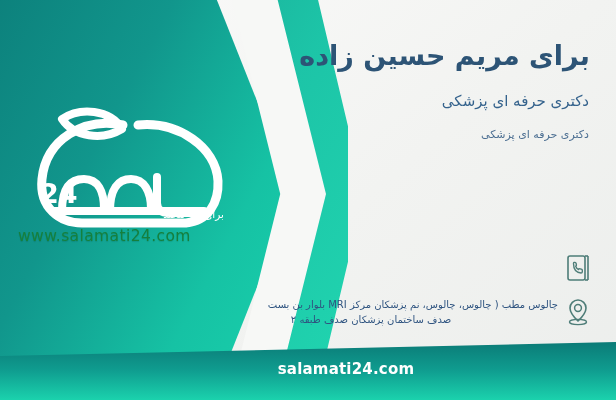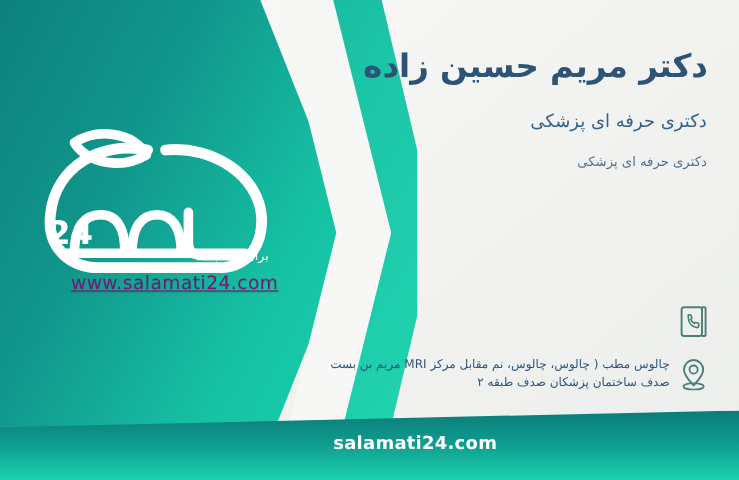--- a/index.html
+++ b/index.html
@@ -49,25 +49,24 @@
     opacity:0;
   }
 
   
   .logo{
     position:absolute;left:18px;top:107px;width:214px;height:160px;
     color:#ffffff;
   }
   .logo svg{display:block;}
   .logo-url{
-    position:absolute;left:0;top:120px;width:214px;text-align:right;
-    color:#701a75;font-size:15.5px;letter-spacing:.4px;
+    position:absolute;left:0;top:120px;width:214px;text-align:left;
+    color:#15803d;font-size:15.5px;letter-spacing:.4px;
     font-family:"DejaVu Sans","Liberation Sans",sans-serif;
     text-shadow:0 1px 1px rgba(0,0,0,.12);
-    text-decoration:underline;
   }
   .logo-tag{
     position:absolute;right:8px;top:101px;
     color:#ffffff;font-size:10.5px;letter-spacing:1px;
     direction:rtl;
   }
 
   
   .doc-name{
     position:absolute;right:26px;top:40px;
@@ -98,21 +97,21 @@
   .cicon{
     width:40px;min-width:40px;height:40px;
     display:flex;align-items:center;justify-content:center;
     color:#4e7d78;
   }
   .ctext{
     flex:1;text-align:right;padding-left:6px;
     color:#2f5480;font-size:10px;line-height:15px;
     direction:rtl;
   }
-  .ctext .l2{display:block;}
+  .ctext .l2{display:block;text-align:center;}
 
   
   .footer{
     position:absolute;left:0;bottom:0;width:616px;height:58px;
     background:linear-gradient(180deg,#0b7b77 0%,#0f9c8f 48%,#1bd2ad 100%);
     clip-path:polygon(0 14px, 616px 0, 616px 58px, 0 58px);
   }
   .footer-inner{
     position:absolute;left:0;bottom:0;width:616px;height:58px;
   }
@@ -146,21 +145,21 @@
       <path d="M92 104 C92 82 100 72 113 72 C126 72 133 84 133 102" stroke="#ffffff" stroke-width="8" fill="none" stroke-linecap="round"></path>
       <path d="M139 70 L139 96 C139 104 145 106 152 106 L186 106" stroke="#ffffff" stroke-width="8" fill="none" stroke-linecap="round"></path>
       <path d="M36 104 L186 104" stroke="#ffffff" stroke-width="8" stroke-linecap="round"></path>
 
       <text x="22" y="96" font-family="DejaVu Sans, sans-serif" font-size="27" font-weight="bold" fill="#ffffff">24</text>
     </svg>
     <div class="logo-tag">برای یک لبخند</div>
     <div class="logo-url">www.salamati24.com</div>
   </div>
 
-  <div class="doc-name">دکتر مریم حسین زاده</div>
+  <div class="doc-name">برای مریم حسین زاده</div>
   <div class="doc-spec">دکتری حرفه ای پزشکی</div>
   <div class="doc-spec2">دکتری حرفه ای پزشکی</div>
 
   <div class="contact">
 
     <div class="crow">
       <span class="cicon">
         <svg width="26" height="28" viewBox="0 0 26 28" fill="none">
           <rect x="3" y="2" width="17" height="24" rx="2" stroke="#4e7d78" stroke-width="1.6"></rect>
           <line x1="20" y1="2" x2="23" y2="2" stroke="#4e7d78" stroke-width="1.6"></line>
@@ -174,21 +173,21 @@
 
     <div class="crow">
       <span class="cicon">
         <svg width="28" height="30" viewBox="0 0 28 30" fill="none">
           <path d="M14 3 C9.6 3 6 6.6 6 11 C6 16.5 14 24 14 24 C14 24 22 16.5 22 11 C22 6.6 18.4 3 14 3 Z" stroke="#4e7d78" stroke-width="1.6" fill="none"></path>
           <circle cx="14" cy="11" r="3.4" stroke="#4e7d78" stroke-width="1.5" fill="none"></circle>
           <ellipse cx="14" cy="25" rx="8.5" ry="2.6" stroke="#4e7d78" stroke-width="1.4" fill="none"></ellipse>
         </svg>
       </span>
       <span class="ctext">
-        <span>چالوس مطب ( چالوس، چالوس، نم مقابل مرکز MRI مریم بن بست</span>
+        <span>چالوس مطب ( چالوس، چالوس، نم پزشکان مرکز MRI بلوار بن بست</span>
         <span class="l2">صدف ساختمان پزشکان صدف طبقه ۲</span>
       </span>
     </div>
 
   </div>
 
   <div class="footer">
     <div class="footer-inner">
       <div class="footer-url">salamati24.com</div>
     </div>

